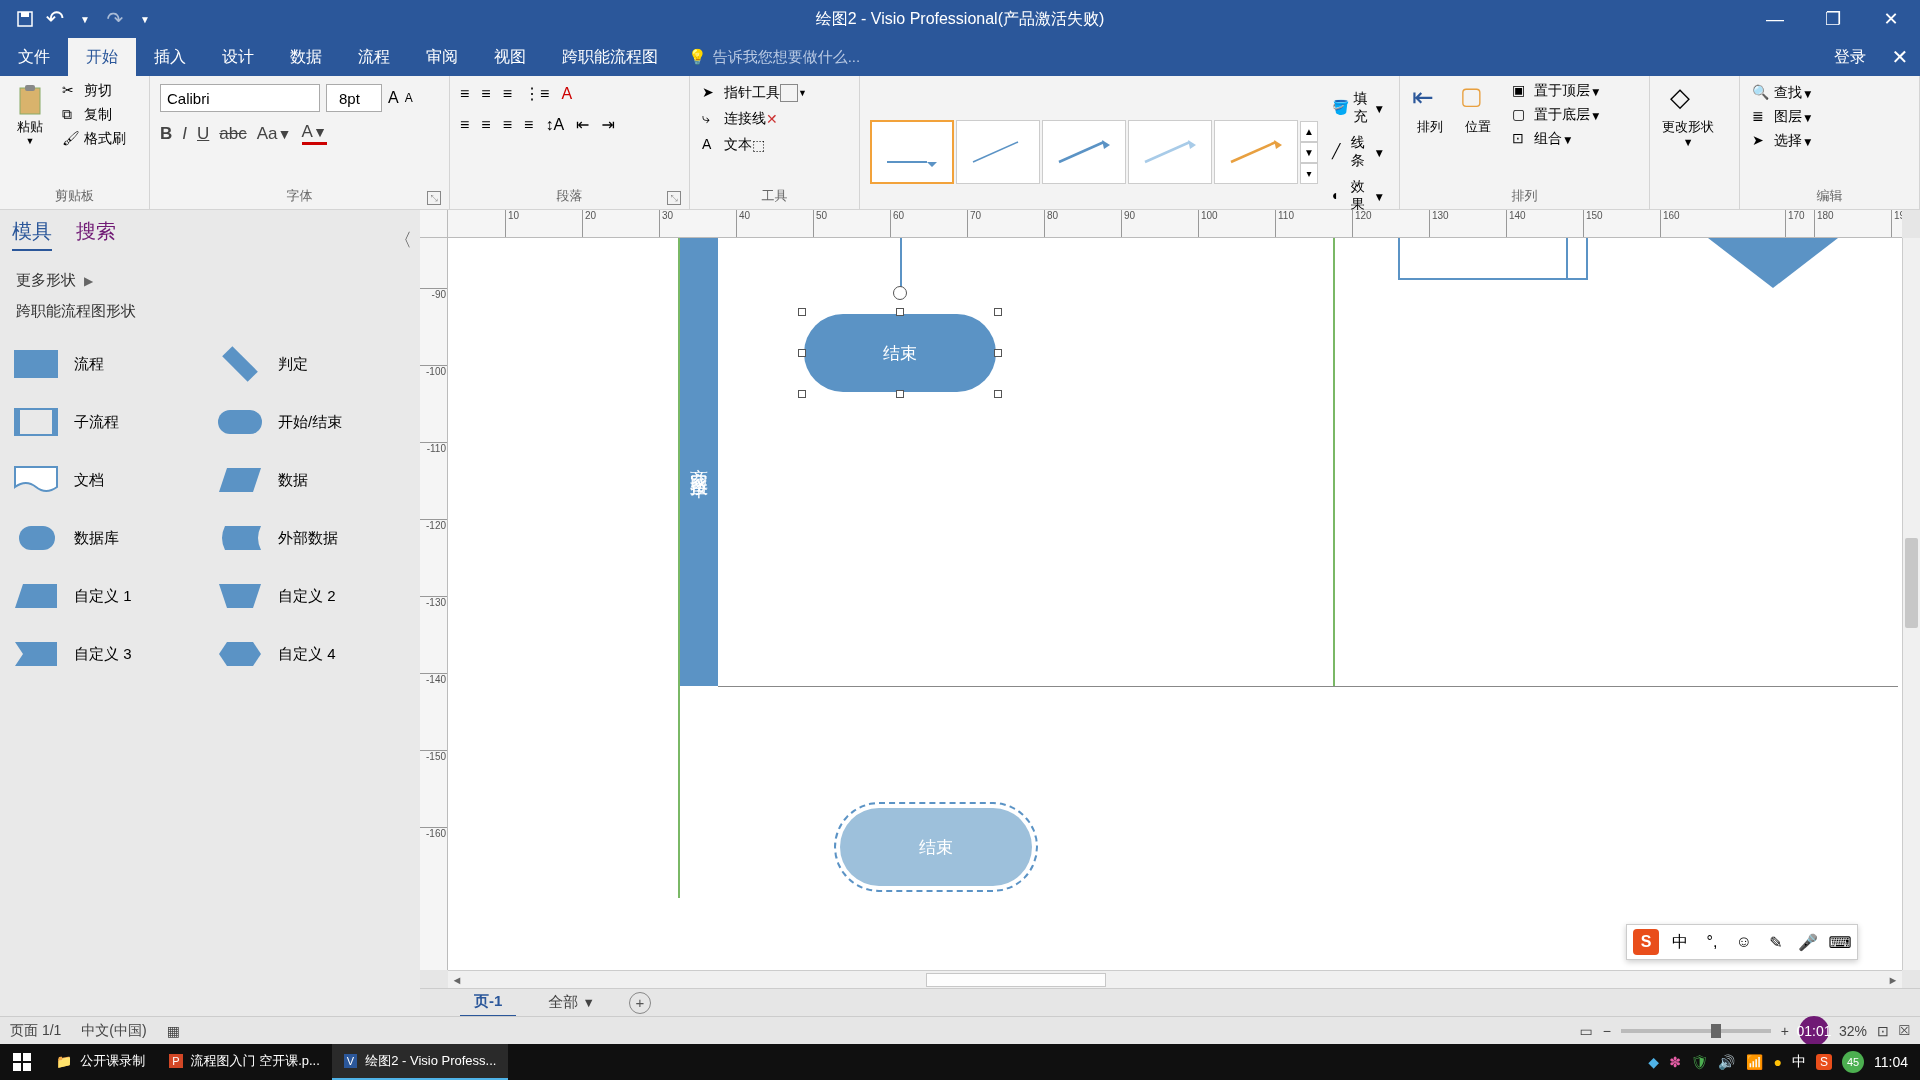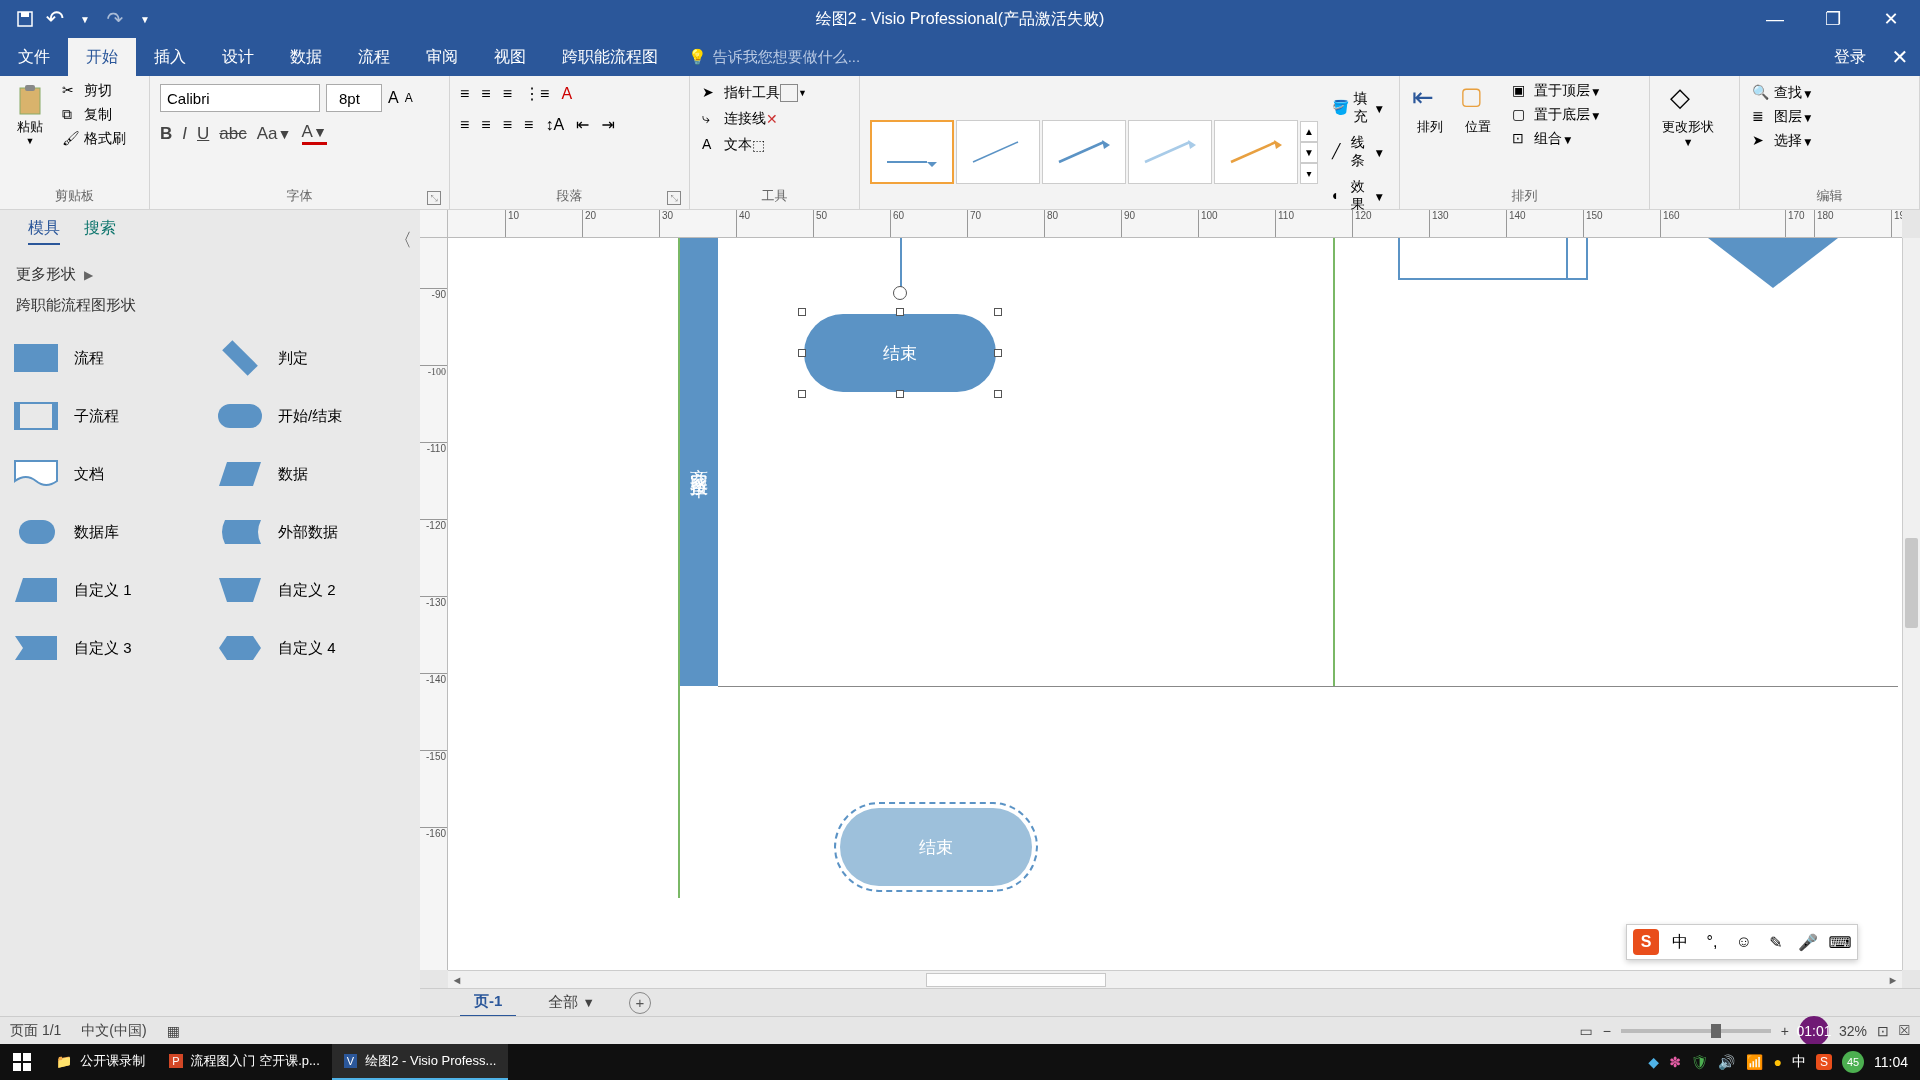--- a/index.html
+++ b/index.html
@@ -45,22 +45,22 @@
 .stylegal { display: flex; gap: 2px; align-items: center; }
 .stylegal .item { width: 84px; height: 64px; border: 1px solid #ccc; background: #fff; display: flex; align-items: center; justify-content: center; cursor: pointer; position: relative; }
 .stylegal .item svg { width: 60px; height: 30px; }
 .stylegal .scroller { width: 18px; display: flex; flex-direction: column; }
 .stylegal .scroller div { height: 21px; border: 1px solid #ccc; font-size: 10px; display: flex; align-items: center; justify-content: center; cursor: pointer; background: #fff; }
 
 
 .leftpanel { position: absolute; left: 0; top: 210px; width: 420px; bottom: 36px; background: #e9e9e9; }
 .leftpanel .hdr { padding: 14px 16px 8px; }
 .leftpanel .hdr h2 { font-size: 30px; color: #4a4a4a; font-weight: 400; }
-.leftpanel .tabs2 { display: flex; padding: 4px 28px 8px; font-size: 16px; }
-.leftpanel .tabs2 .t { padding: 4px 0; margin-right: 24px; cursor: pointer; color: #0f766e; }
+.leftpanel .tabs2 { display: flex; padding: 4px 12px 8px; font-size: 20px; }
+.leftpanel .tabs2 .t { padding: 4px 0; margin-right: 24px; cursor: pointer; color: #701a75; }
 .leftpanel .tabs2 .t.active { color: #2b579a; border-bottom: 2px solid #2b579a; }
 .leftpanel .collapse { position: absolute; right: 8px; top: 18px; font-size: 18px; color: #555; cursor: pointer; }
 .catlist { padding: 6px 12px; }
 .catlist .cat { padding: 6px 4px; font-size: 15px; cursor: pointer; color: #333; display: flex; align-items: center; }
 .catlist .cat .arr { margin-left: 8px; color: #666; font-size: 12px; }
 .catlist .cat.selected { background: #c5d4ee; font-weight: bold; }
 
 .shapegrid { display: grid; grid-template-columns: 1fr 1fr; padding: 14px 10px; gap: 24px 8px; }
 .shapegrid .shp { display: flex; align-items: center; cursor: grab; font-size: 15px; }
 .shapegrid .shp .thumb { width: 52px; height: 34px; margin-right: 12px; display: flex; align-items: center; justify-content: center; }
@@ -502,21 +502,21 @@
       <div class="tick" style="left: 981px;">130</div>
       <div class="tick" style="left: 1058px;">140</div>
       <div class="tick" style="left: 1135px;">150</div>
       <div class="tick" style="left: 1212px;">160</div>
       <div class="tick" style="left: 1289px; margin-left: 48px;">170</div>
       <div class="tick" style="left: 1366px;">180</div>
       <div class="tick" style="left: 1443px;">190</div>
     </div>
   <div class="vruler">
       <div class="tick" style="top: 50px;">-90</div>
-      <div class="tick" style="top: 127px; font-family: Liberation Serif, serif;">-100</div>
+      <div class="tick" style="top: 127px;">-100</div>
       <div class="tick" style="top: 204px;">-110</div>
       <div class="tick" style="top: 281px;">-120</div>
       <div class="tick" style="top: 358px;">-130</div>
       <div class="tick" style="top: 435px;">-140</div>
       <div class="tick" style="top: 512px;">-150</div>
       <div class="tick" style="top: 589px;">-160</div>
     </div>
   <div class="canvas">
 
     <div class="sep-v" style="left:230px;top:0;height:660px;"></div>

